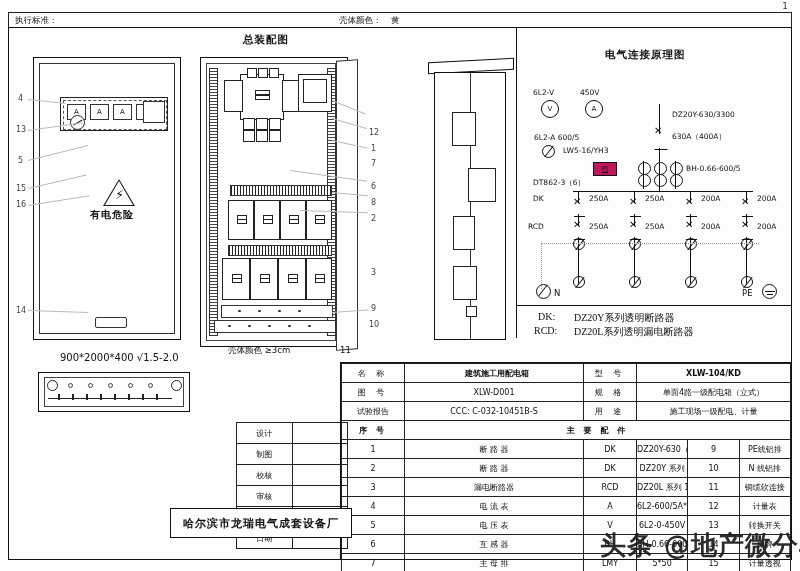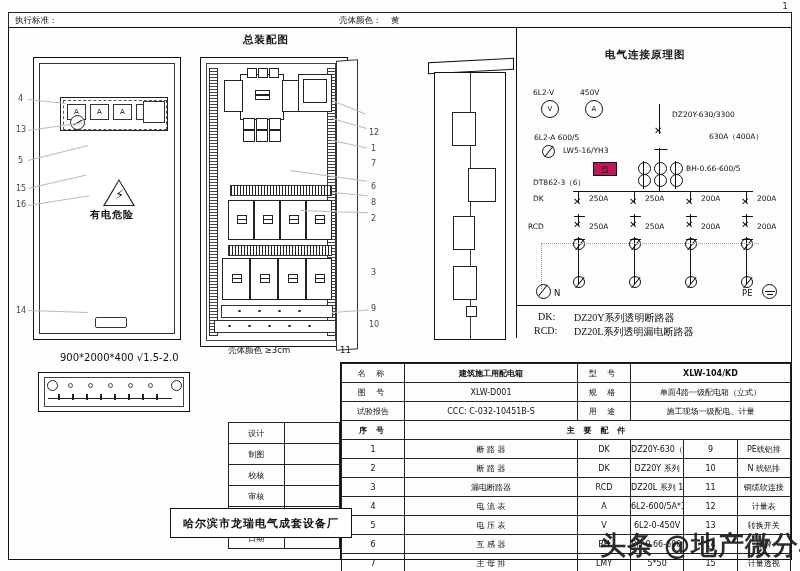--- a/index.html
+++ b/index.html
@@ -96,21 +96,21 @@
           box-sizing:border-box;}
   table.tb{border-collapse:collapse;width:100%;height:100%;table-layout:fixed;}
   table.tb td{border:0.9px solid #222;font-size:8px;text-align:center;padding:0;height:18px;
               white-space:nowrap;overflow:hidden;}
   td.hd{font-weight:bold;letter-spacing:3px;}
   td.bold{font-weight:bold;font-size:9px;}
   td.l{text-align:left;padding-left:6px;}
   td.sp{letter-spacing:4px;}
   
   #sigtbl{position:absolute;left:228px;top:422px;width:112px;height:108px;}
-  #sigtbl table{border-collapse:collapse;width:100%;height:100%;table-layout:fixed;}
+  #sigtbl table{border-collapse:collapse;width:100%;height:100%;table-layout:fixed;margin-left:8px;}
   #sigtbl td{border:0.9px solid #222;font-size:8px;text-align:center;height:18px;}
   #mfr{position:absolute;left:170px;top:508px;width:180px;height:28px;border:1.3px solid #111;
        display:flex;align-items:center;justify-content:center;font-size:11px;font-weight:bold;
        letter-spacing:1px;background:#fff;}
   
   #wm{position:absolute;left:600px;top:528px;font-size:26px;font-weight:bold;color:#1b1b1b;
       letter-spacing:1px;white-space:nowrap;opacity:.92;}
   .leader{position:absolute;height:0;border-top:1px solid #bbb;transform-origin:left center;}
 </style>
 </head>
@@ -271,21 +271,21 @@
   <div class="slashcirc" style="left:542px;top:145px;"></div>
   <div class="sch-t" style="left:563px;top:146px;">LW5-16/YH3</div>
   <div class="abs" id="pj-box">PJ</div>
   <div class="sch-t" style="left:533px;top:178px;">DT862-3（6）</div>
 
   <div class="vline" style="left:659px;top:104px;height:30px;"></div>
   <div class="brkx" style="left:654px;top:126px;">✕</div>
   <div class="abs" style="left:652px;top:137px;width:13px;height:12px;border-bottom:1.3px solid #111;transform:skewX(22deg);"></div>
   <div class="vline" style="left:659px;top:148px;height:44px;"></div>
   <div class="sch-t" style="left:672px;top:110px;">DZ20Y-630/3300</div>
-  <div class="sch-t" style="left:672px;top:132px;margin-left:37px;">630A（400A）</div>
+  <div class="sch-t" style="left:672px;top:132px;">630A（400A）</div>
 
   <div class="ct" style="left:638px;top:162px;"></div>
   <div class="ct" style="left:654px;top:162px;"></div>
   <div class="ct" style="left:670px;top:162px;"></div>
   <div class="ct" style="left:638px;top:174px;"></div>
   <div class="ct" style="left:654px;top:174px;"></div>
   <div class="ct" style="left:670px;top:174px;"></div>
   <div class="sch-t" style="left:686px;top:164px;">BH-0.66-600/5</div>
 
   <div class="hline" style="left:573px;top:191px;width:180px;"></div>
@@ -356,21 +356,21 @@
     <span class="legrow" style="left:58px;top:5px;">DZ20Y系列透明断路器</span>
     <span class="legrow" style="left:18px;top:19px;">RCD:</span>
     <span class="legrow" style="left:58px;top:19px;">DZ20L系列透明漏电断路器</span>
   </div>
 
   <div id="tblock">
     <table class="tb">
       <tbody>
           <tr>
         <td class="sp" style="width:62px;">名    称</td>
-        <td class="bold" style="width:172px;">建筑施工用配电箱</td>
+        <td class="bold" style="width:172px;padding-left:6px;">建筑施工用配电箱</td>
         <td class="sp" style="width:52px;">型    号</td>
         <td colspan="3" class="bold">XLW-104/KD</td>
       </tr>
       <tr>
         <td class="sp">图    号</td>
         <td>XLW-D001</td>
         <td class="sp">规    格</td>
         <td colspan="3">单面4路一级配电箱（立式）</td>
       </tr>
       <tr>

